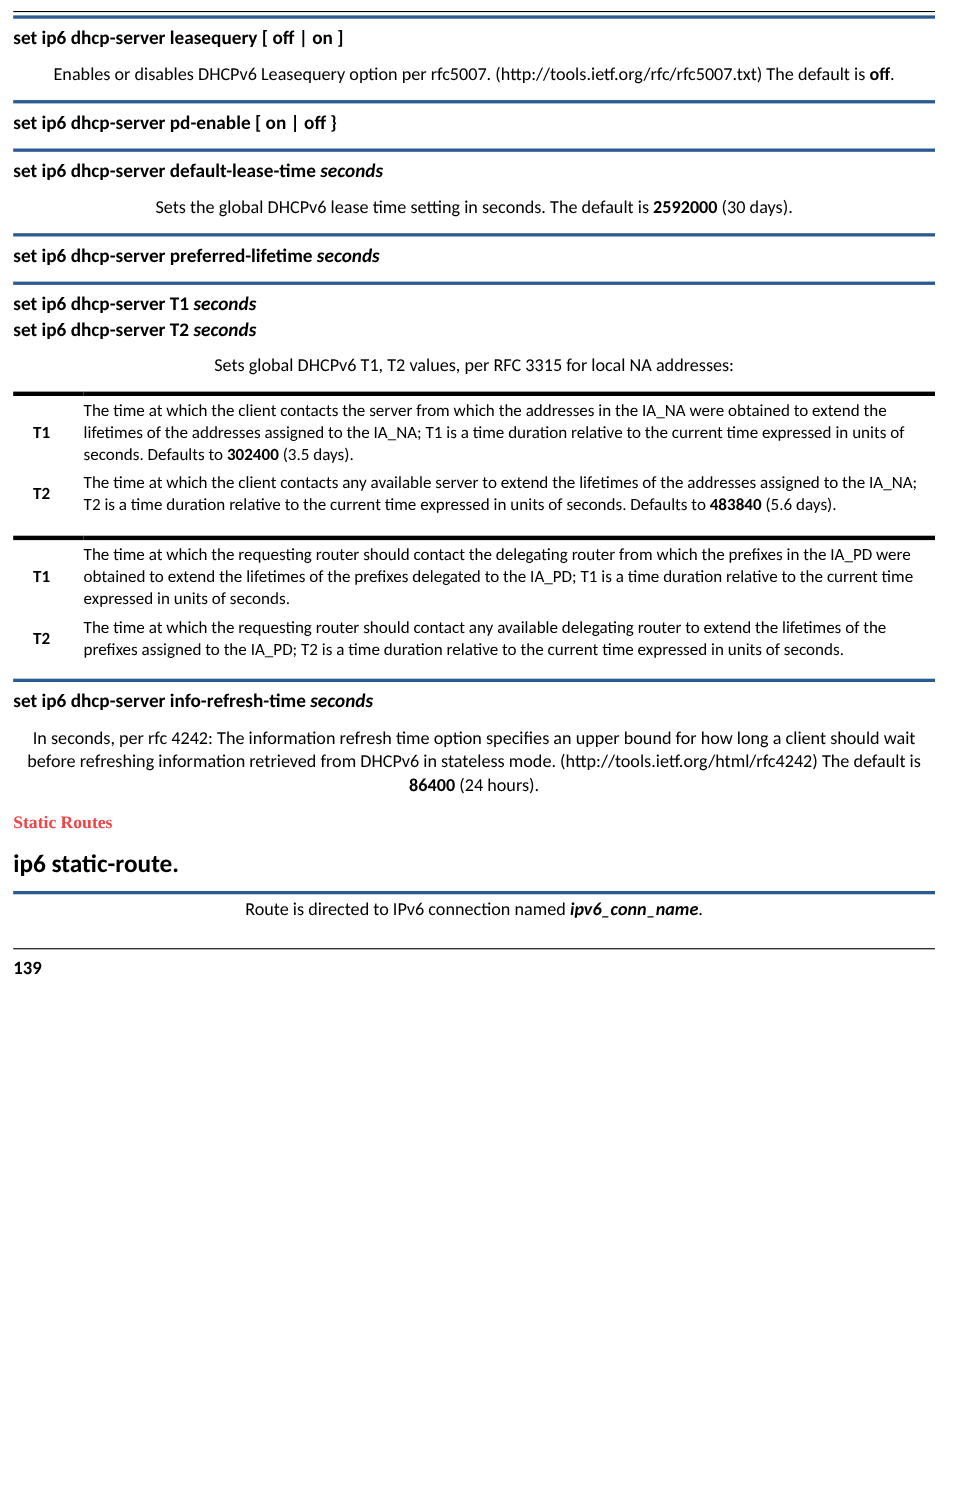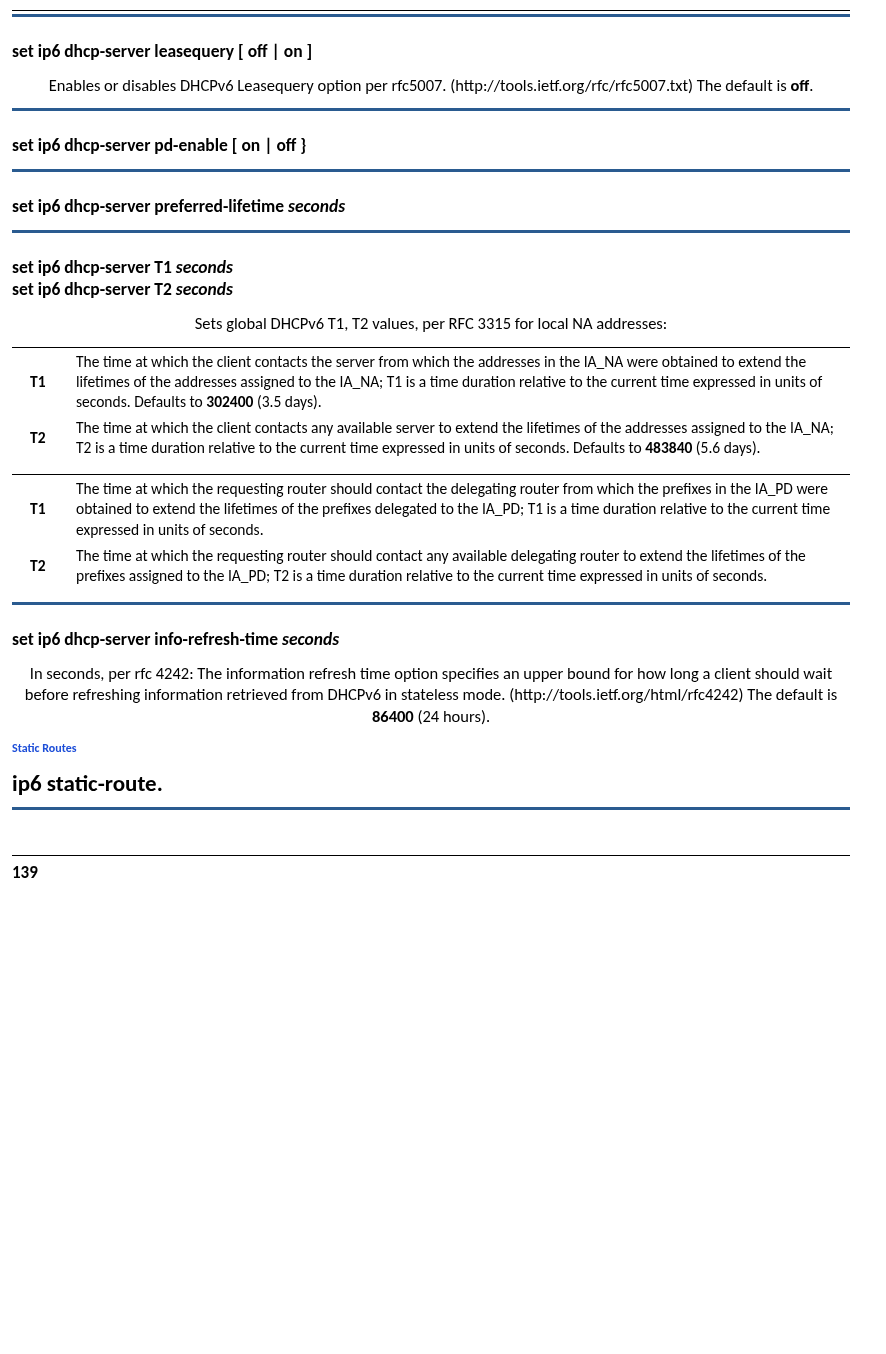--- a/index.html
+++ b/index.html
@@ -12,21 +12,21 @@
     width: 862px;
     box-sizing: border-box;
   }
   .top-rule {
     border-top: 1px solid #000;
     height: 3px;
     margin-bottom: 0;
   }
   .section {
     border-top: 3px solid #2a5b90;
-    padding-top: 21px;
+    padding-top: 4px;
     margin-top: 0;
   }
   .cmd-heading {
     font-weight: bold;
     font-size: 17.5px;
     margin: 2px 0 12px 0;
   }
   .desc { margin: 0 0 12px 0; text-align: center; }
   .desc b { font-weight: bold; }
   table.defs {
@@ -38,26 +38,27 @@
   table.defs td {
     padding: 4px 0 2px 0;
     vertical-align: middle;
   }
   table.defs td.key {
     width: 46px;
     padding-left: 18px;
     font-weight: bold;
     white-space: nowrap;
   }
-  table.defs tr.first td { border-top: 1px solid #000000; }
+  table.defs tr.first td { border-top: 4px solid #000000; }
   .subhead-blue {
-    color: #1d4ed8;
+    color: #ef4444;
     font-weight: bold;
-    font-size: 12px;
+    font-size: 16px;
     margin: 14px 0 12px 0;
+    font-family: Liberation Serif, serif;
   }
   .plainhead { font-weight: bold; font-size: 23px; margin: 4px 0 8px 0; }
   .footer {
     border-top: 1px solid #000;
     margin-top: 24px;
     padding-top: 6px;
     font-weight: bold;
     font-size: 17px;
   }
 </style>
@@ -66,20 +67,24 @@
 
 <div class="top-rule"></div>
 
 <div id="sections-container">
     <div class="section">
       <div class="cmd-heading"><b>set ip6 dhcp-server leasequery [ off | on ]</b></div>
       <p class="desc">Enables or disables DHCPv6 Leasequery option per rfc5007. (http://tools.ietf.org/rfc/rfc5007.txt) The default is <b>off</b>.</p>
     </div>
     <div class="section">
       <div class="cmd-heading"><b>set ip6 dhcp-server pd-enable [ on | off }</b></div>
+    </div>
+    <div class="section">
+      <div class="cmd-heading"><b>set ip6 dhcp-server default-lease-time </b><b><i>seconds</i></b></div>
+      <p class="desc">Sets the global DHCPv6 lease time setting in seconds. The default is <b>2592000</b> (30 days).</p>
     </div>
     <div class="section">
       <div class="cmd-heading"><b>set ip6 dhcp-server preferred-lifetime </b><b><i>seconds</i></b></div>
     </div>
   </div>
 
 <div class="section">
   <div class="cmd-heading" id="t1t2-heading"><b>set ip6 dhcp-server T1 </b><b><i>seconds</i></b><br><b>set ip6 dhcp-server T2 </b><b><i>seconds</i></b></div>
   <p class="desc">Sets global DHCPv6 T1, T2 values, per RFC 3315 for local NA addresses:</p>
   <table class="defs" id="t1t2-table1">
@@ -110,17 +115,18 @@
 
 <div class="section">
   <div class="cmd-heading" id="info-refresh-heading"><b>set ip6 dhcp-server info-refresh-time </b><b><i>seconds</i></b></div>
   <p class="desc" id="info-refresh-desc">In seconds, per rfc 4242: The information refresh time option specifies an upper bound for how long a client should wait before refreshing information retrieved from DHCPv6 in stateless mode. (http://tools.ietf.org/html/rfc4242) The default is <b>86400</b> (24 hours).</p>
 </div>
 
 <div class="subhead-blue">Static Routes</div>
 <div class="plainhead">ip6 static-route.</div>
 
 <div class="section">
+  <p class="desc" id="conn-oid-desc">Route is directed to IPv6 connection named <b><i>ipv6_conn_name</i></b>.</p>
 </div>
 
 <div class="footer">
   <span>139</span>
 </div>
 
 </body></html>

